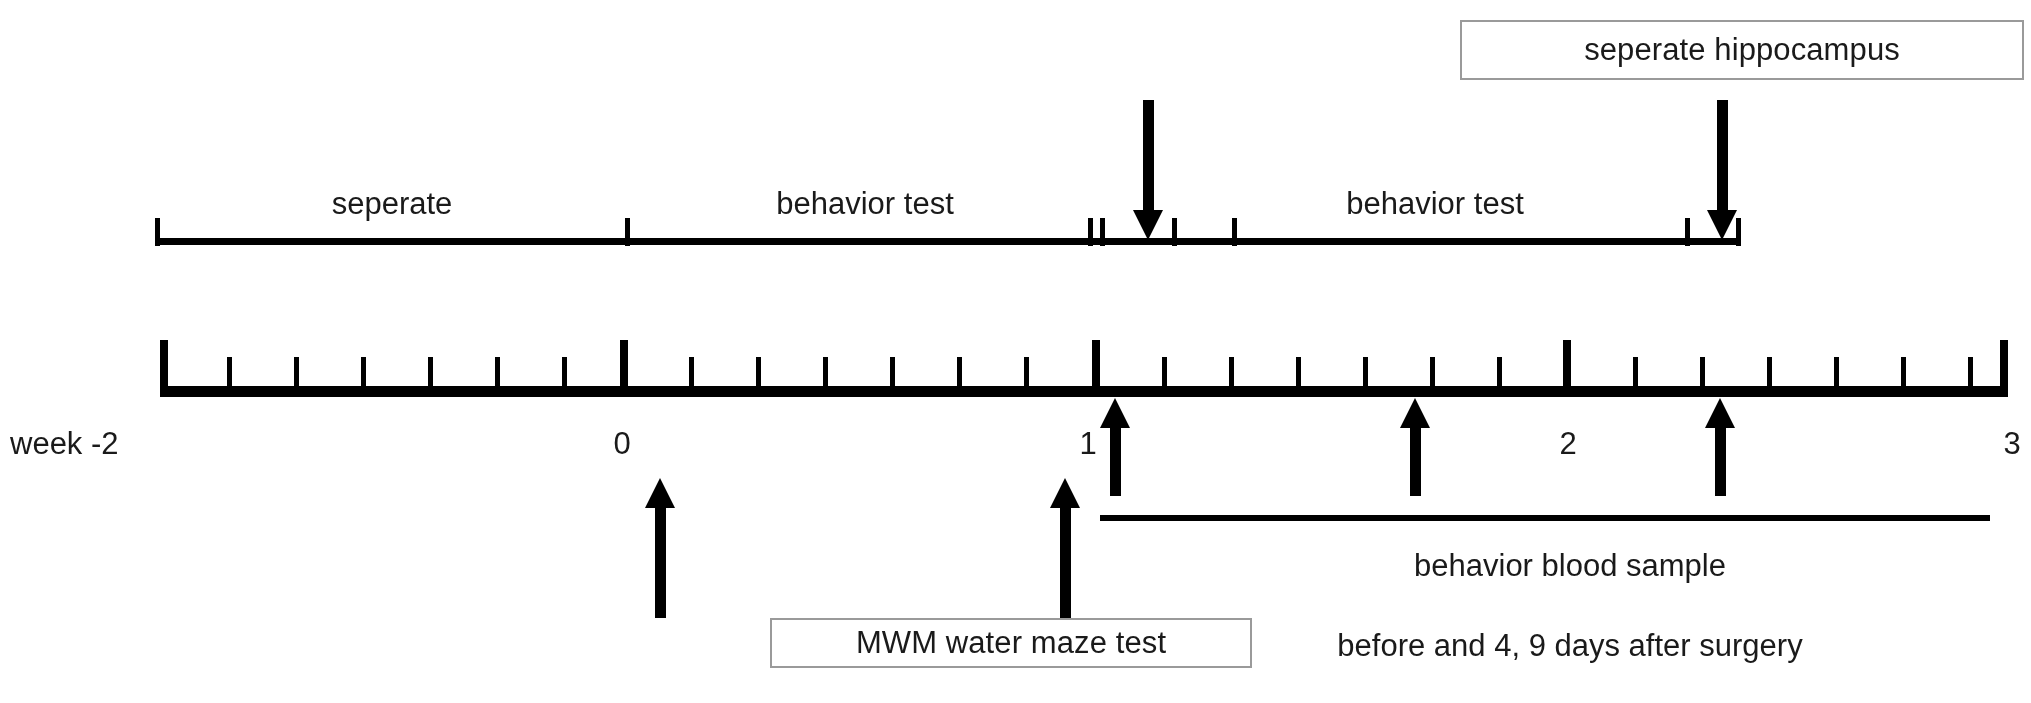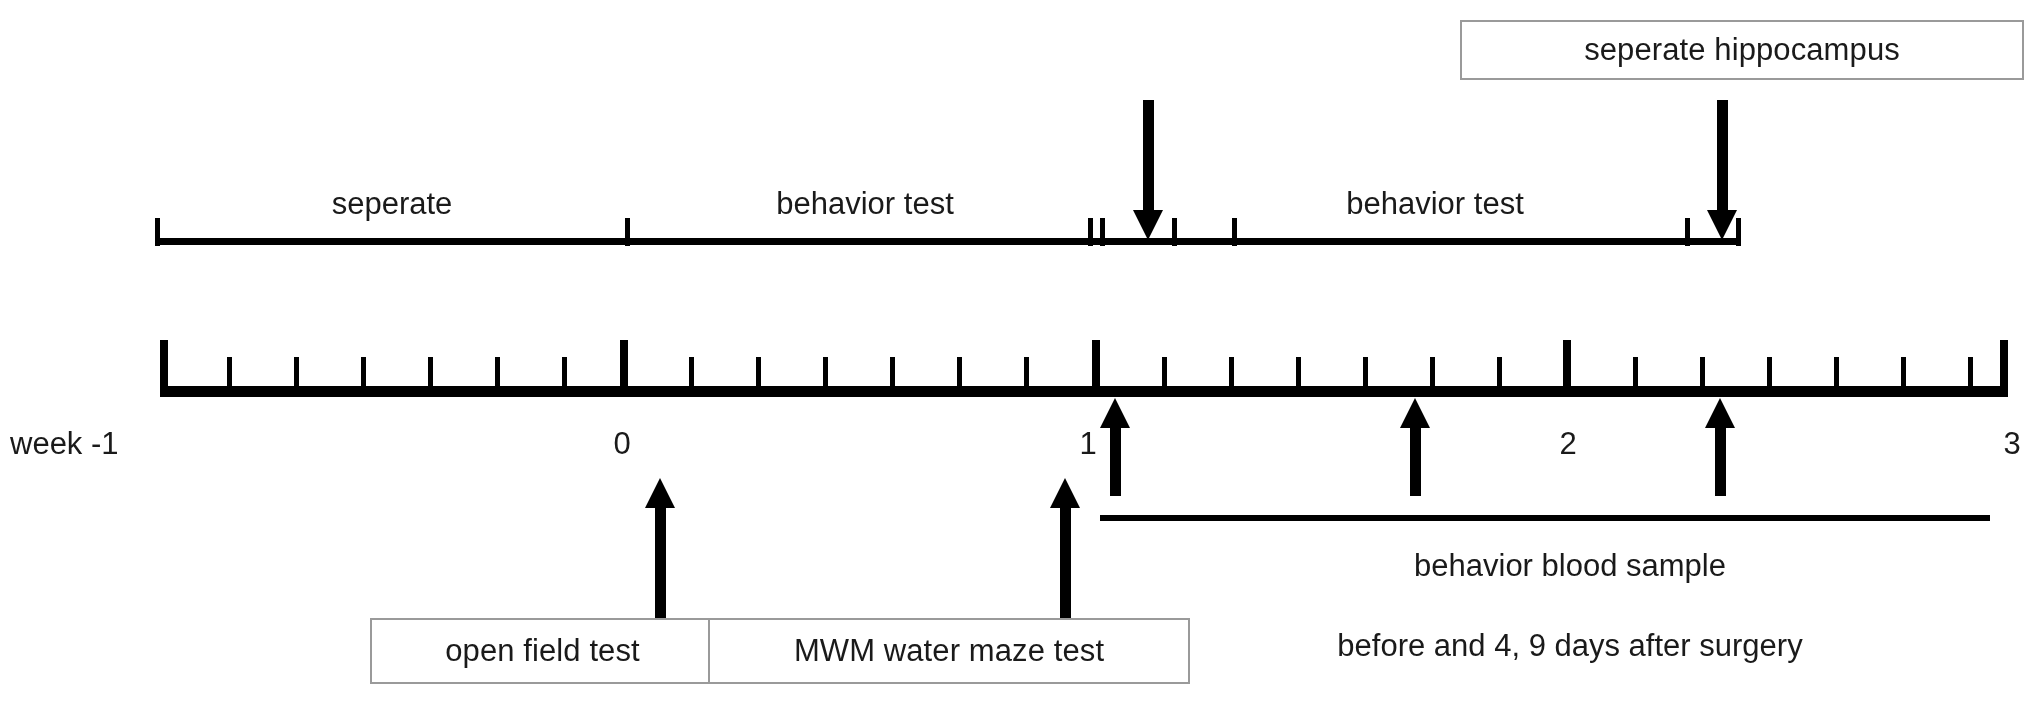--- a/index.html
+++ b/index.html
@@ -146,21 +146,21 @@
   <div class="tick" style="left:1363px; top:357px; height:33px;"></div>
   <div class="tick" style="left:1430px; top:357px; height:33px;"></div>
   <div class="tick" style="left:1497px; top:357px; height:33px;"></div>
   <div class="tick" style="left:1633px; top:357px; height:33px;"></div>
   <div class="tick" style="left:1700px; top:357px; height:33px;"></div>
   <div class="tick" style="left:1767px; top:357px; height:33px;"></div>
   <div class="tick" style="left:1834px; top:357px; height:33px;"></div>
   <div class="tick" style="left:1901px; top:357px; height:33px;"></div>
   <div class="tick" style="left:1968px; top:357px; height:33px;"></div>
 
-  <div class="txt" style="left:10px; top:428px;">week -1</div>
+  <div class="txt" style="left:10px; top:428px;">week -2</div>
   <div class="txt center" style="left:622px; top:428px;">0</div>
   <div class="txt center" style="left:1088px; top:428px;">1</div>
   <div class="txt center" style="left:1568px; top:428px;">2</div>
   <div class="txt center" style="left:2012px; top:428px;">3</div>
 
   <div class="arrow up" style="left:1115px; top:398px;">
     <div class="head" style="top:0;"></div>
     <div class="shaft" style="top:28px; height:70px;"></div>
   </div>
   <div class="arrow up" style="left:1415px; top:398px;">
@@ -179,21 +179,18 @@
 
   <div class="arrow up" style="left:660px; top:478px;">
     <div class="head" style="top:0;"></div>
     <div class="shaft" style="top:28px; height:112px;"></div>
   </div>
   <div class="arrow up" style="left:1065px; top:478px;">
     <div class="head" style="top:0;"></div>
     <div class="shaft" style="top:28px; height:112px;"></div>
   </div>
 
-  <div class="label-box" id="box-open-field" style="left:370px; top:618px; width:345px; height:66px;">
-    <span>open field test</span>
-  </div>
 
-  <div class="label-box" id="box-mwm" style="left:708px; top:618px; width:482px; height:66px;">
+  <div class="label-box" id="box-mwm" style="left:770px; top:618px; width:482px; height:50px;">
     <span>MWM water maze test</span>
   </div>
 
 </div>
 
 </body></html>

